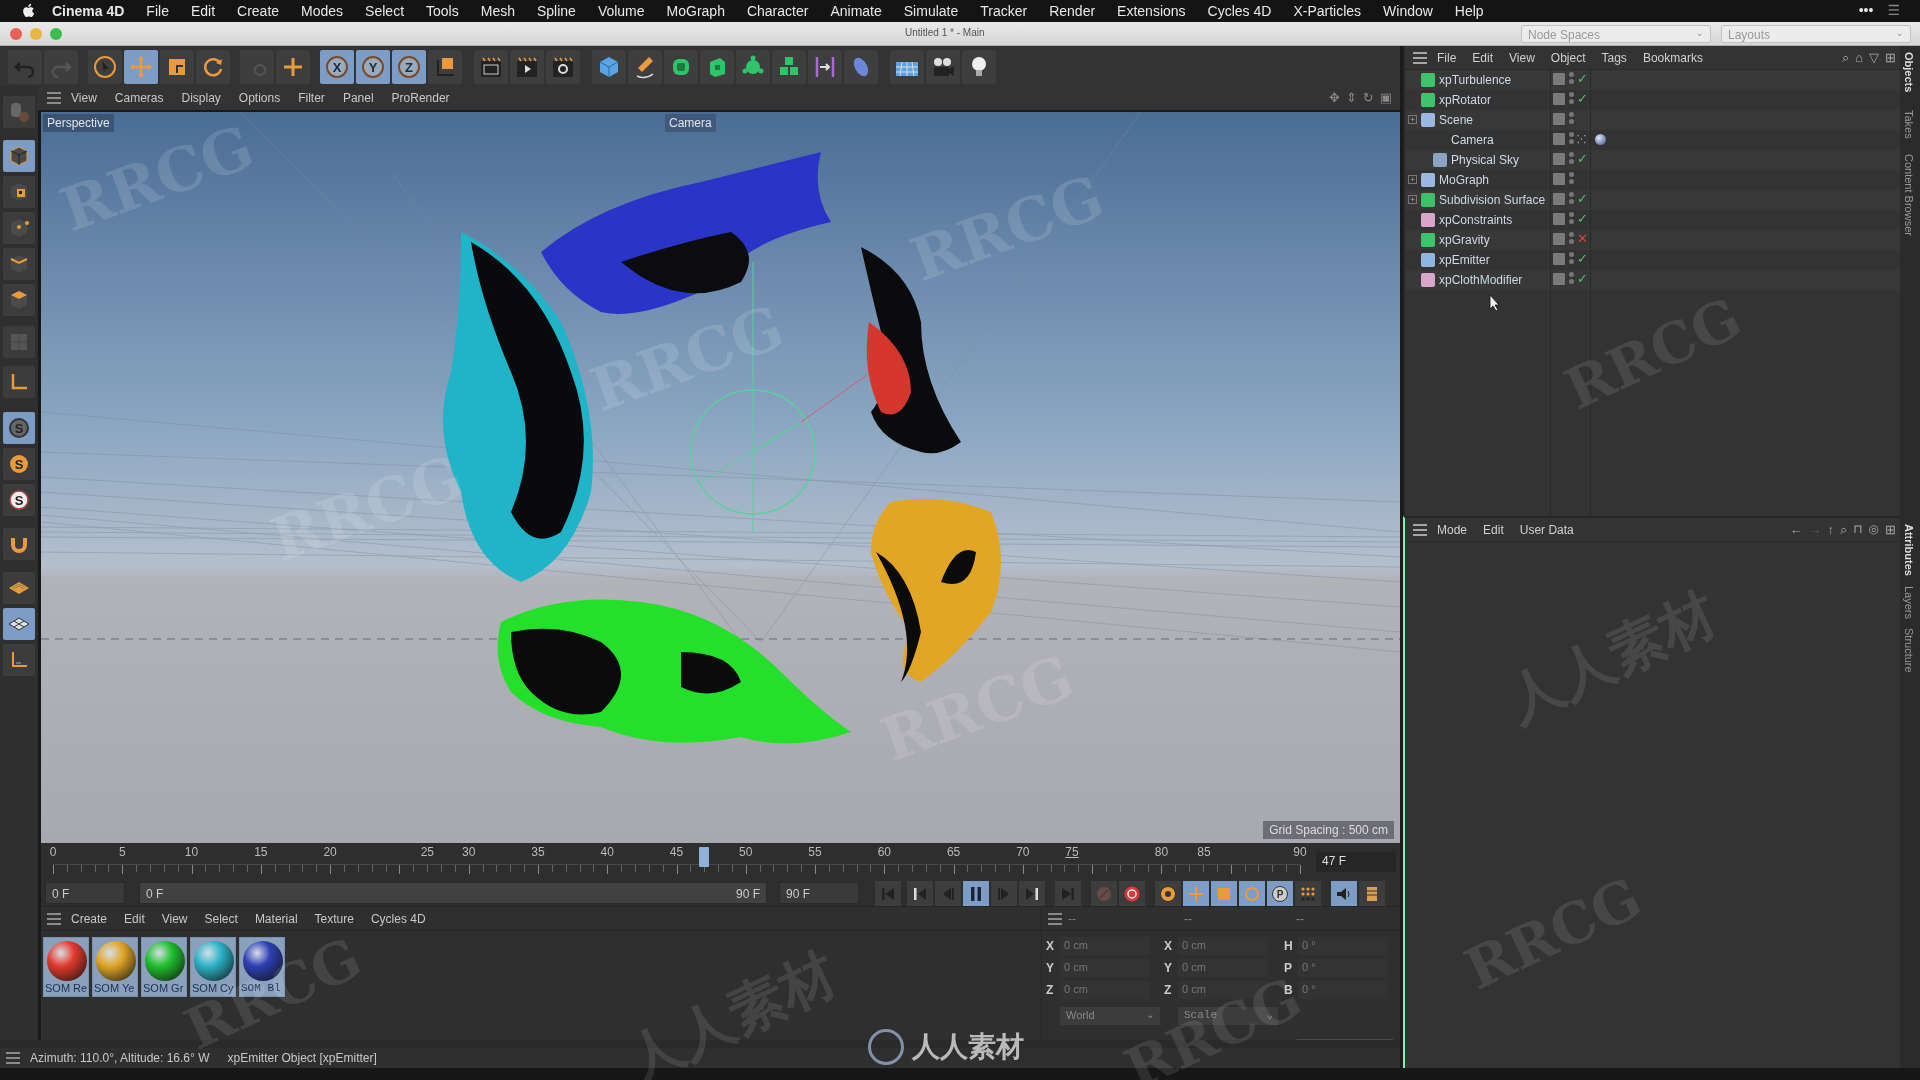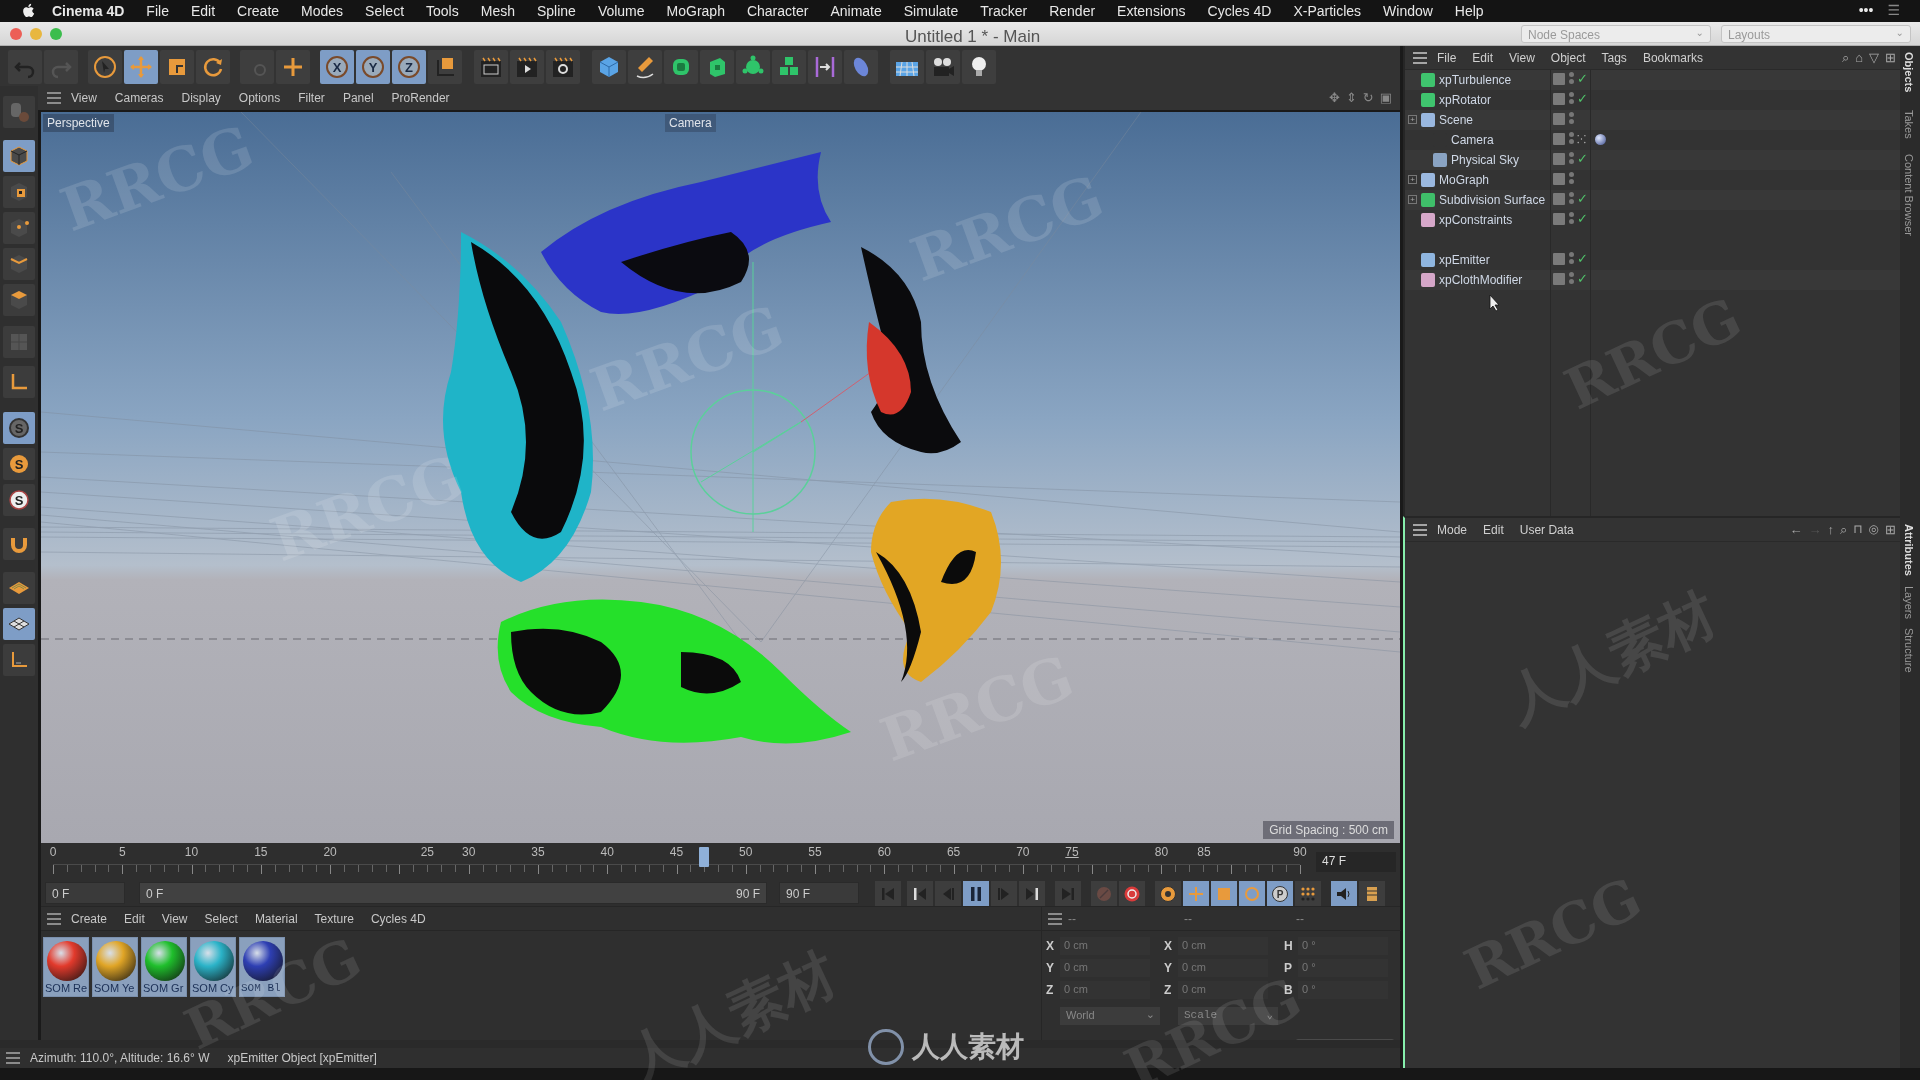--- a/index.html
+++ b/index.html
@@ -8,21 +8,21 @@
   
   #macbar { position: absolute; left: 0; top: 0; width: 1920px; height: 22px; background: #141414; display: flex; align-items: center; font-size: 14px; color: #e8e8e8; }
   #macbar .apple { width: 18px; height: 18px; margin: 0 14px 0 20px; }
   #macbar .mi { margin-right: 22px; }
   #macbar .mi.bold { font-weight: bold; }
   #macbar .right { position: absolute; right: 20px; top: 2px; display: flex; gap: 14px; }
 
   
   #titlebar { position: absolute; left: 0; top: 22px; width: 1920px; height: 24px; background: linear-gradient(#e9e9e9, #d6d6d6); border-bottom: 1px solid #b0b0b0; }
   .light { position: absolute; top: 6px; width: 12px; height: 12px; border-radius: 50%; }
-  #titletext { position: absolute; left: 905px; top: 5px; font-size: 17px; color: #555; }
+  #titletext { position: absolute; left: 905px; top: 5px; font-size: 10px; color: #555; }
   .titledrop { position: absolute; top: 3px; height: 18px; border: 1px solid #c4c4c4; background: #ececec; border-radius: 3px; font-size: 12px; color: #9a9a9a; padding: 2px 6px; }
   .titledrop .chev { position: absolute; right: 6px; top: 1px; font-size: 10px; }
 
   
   #toolbar { position: absolute; left: 0; top: 46px; width: 1400px; height: 40px; background: #333; }
   .tb { position: absolute; top: 4px; width: 34px; height: 34px; background: #3e3e3e; border-radius: 2px; display: flex; align-items: center; justify-content: center; }
   .tb.active { background: #7e9dc6; }
   .tb svg { width: 26px; height: 26px; }
 
   
@@ -910,20 +910,30 @@
       <div class="orow" style="top: 140px; background: rgb(51, 51, 51);">
         <span class="oicon" style="left:16px;background:#d6a7c9;"></span>
         <span class="oname" style="left:34px;">xpConstraints</span>
         <span class="vis"></span>
         <span class="dots">
           <i></i>
           <i></i>
         </span>
         <span class="chk">✓</span>
       </div>
+      <div class="orow" style="top: 160px; background: rgb(56, 56, 56);">
+        <span class="oicon" style="left:16px;background:#3fc46e;"></span>
+        <span class="oname" style="left:34px;">xpGravity</span>
+        <span class="vis"></span>
+        <span class="dots">
+          <i></i>
+          <i></i>
+        </span>
+        <span class="chk x">✕</span>
+      </div>
       <div class="orow" style="top: 180px; background: rgb(51, 51, 51);">
         <span class="oicon" style="left:16px;background:#8fb6e0;"></span>
         <span class="oname" style="left:34px;">xpEmitter</span>
         <span class="vis"></span>
         <span class="dots">
           <i></i>
           <i></i>
         </span>
         <span class="chk">✓</span>
       </div>

